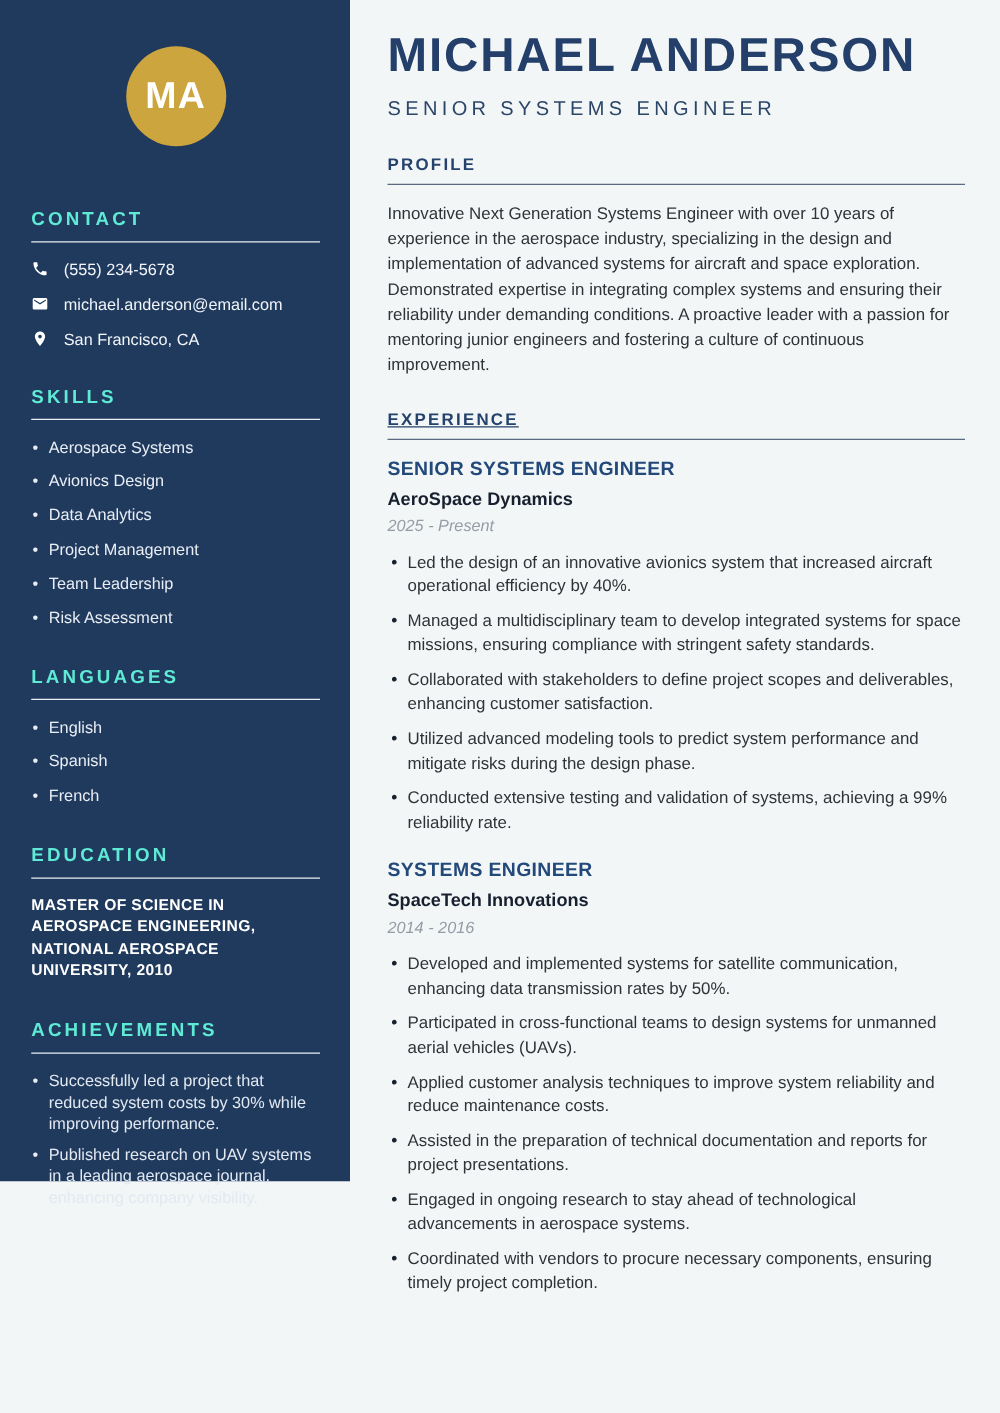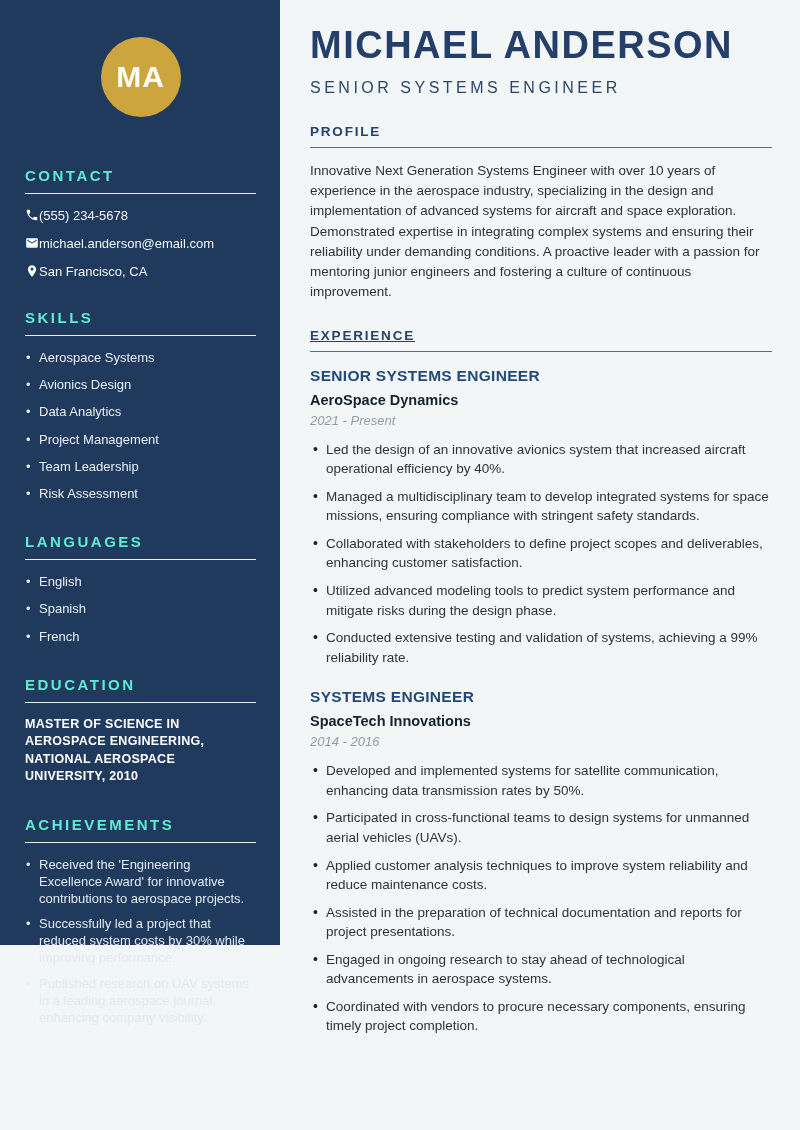--- a/index.html
+++ b/index.html
@@ -39,21 +39,21 @@
   .side-section.first{margin-top:50px;}
   .side-section h2{
     font-size:15px;font-weight:700;letter-spacing:2.5px;color:#5eead4;
     margin-bottom:9px;
   }
   .side-rule{
     border:none;border-top:1.5px solid #E9EEF4;
     margin:0 0 13px 0;width:100%;
   }
   .contact-row{
-    display:flex;align-items:center;
+    display:flex;align-items:center;gap:12px;
     font-size:13px;color:#F2F5F9;
     margin-bottom:12px;min-height:16px;
   }
   .contact-row svg{width:14px;height:14px;fill:#fff;flex-shrink:0;}
   .side-list{list-style:none;}
   .side-list li{
     position:relative;padding-left:14px;
     font-size:13px;color:#E9EEF4;
     margin-bottom:9px;line-height:1.4;
   }
@@ -183,21 +183,20 @@
       <h2>EDUCATION</h2>
       <hr class="side-rule">
       <p class="degree">MASTER OF SCIENCE IN AEROSPACE ENGINEERING, NATIONAL AEROSPACE UNIVERSITY, 2010</p>
     </section>
 
     <section class="side-section">
       <h2>ACHIEVEMENTS</h2>
       <hr class="side-rule">
       <ul class="side-list ach-list">
 
-      <li>Received the 'Engineering Excellence Award' for innovative contributions to aerospace projects.</li>
           <li>Successfully led a project that reduced system costs by 30% while improving performance.</li>
           <li>Published research on UAV systems in a leading aerospace journal, enhancing company visibility.</li>
         </ul>
     </section>
 
   </aside>
 
   <main class="main">
 
     <h1 class="name">MICHAEL ANDERSON</h1>
@@ -209,21 +208,21 @@
       <p class="profile-text">Innovative Next Generation Systems Engineer with over 10 years of experience in the aerospace industry, specializing in the design and implementation of advanced systems for aircraft and space exploration. Demonstrated expertise in integrating complex systems and ensuring their reliability under demanding conditions. A proactive leader with a passion for mentoring junior engineers and fostering a culture of continuous improvement.</p>
     </section>
 
     <section>
       <h2 class="main-section-heading experience-heading">EXPERIENCE</h2>
       <hr class="main-rule">
 
       <div class="job">
         <h3 class="job-title">SENIOR SYSTEMS ENGINEER</h3>
         <div class="job-company">AeroSpace Dynamics</div>
-        <div class="job-dates">2021 - Present</div>
+        <div class="job-dates">2025 - Present</div>
         <ul class="job-bullets">
 
         <li>Led the design of an innovative avionics system that increased aircraft operational efficiency by 40%.</li>
             <li>Managed a multidisciplinary team to develop integrated systems for space missions, ensuring compliance with stringent safety standards.</li>
             <li>Collaborated with stakeholders to define project scopes and deliverables, enhancing customer satisfaction.</li>
             <li>Utilized advanced modeling tools to predict system performance and mitigate risks during the design phase.</li>
             <li>Conducted extensive testing and validation of systems, achieving a 99% reliability rate.</li>
           </ul>
       </div>
 

